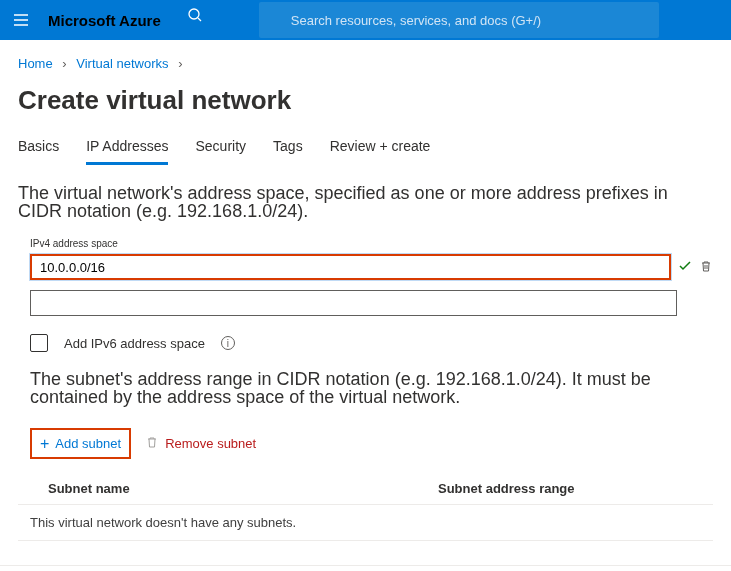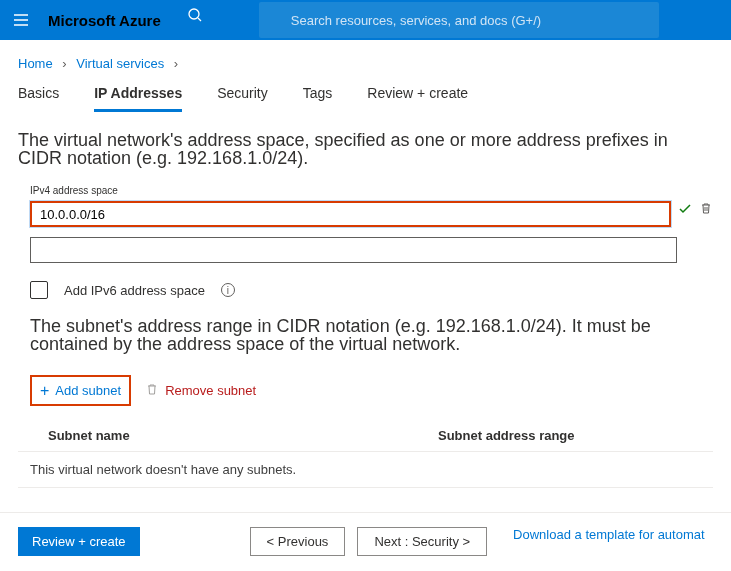--- a/index.html
+++ b/index.html
@@ -13,29 +13,29 @@
     .search-icon { position: absolute; left: 8px; top: 5px; color: #fff; }
     .searchbox::placeholder { color: #d0e4f5; }
     
     .content { padding: 10px 18px 0 18px; }
     .breadcrumb { padding: 6px 0 14px 0; font-size: 13px; }
     .breadcrumb a { color: #0078d4; text-decoration: none; }
     .bc-sep { color: #605e5c; margin: 0 6px; }
     
     .page-title { font-size: 26px; font-weight: 600; color: #323130; margin-bottom: 22px; }
     
-    .tabs { display: flex; gap: 35px; border-bottom: 1px solid transparent; margin-bottom: 18px; }
+    .tabs { display: flex; gap: 27px; border-bottom: 1px solid transparent; margin-bottom: 18px; }
     .tab { padding: 0 0 8px 0; cursor: pointer; color: #323130; font-size: 14px; }
-    .tab.active { border-bottom: 3px solid #0078d4; font-weight: 700; text-align: right; }
+    .tab.active { border-bottom: 3px solid #0078d4; font-weight: 400; text-align: right; }
     
     .desc { color: #323130; font-size: 18px; margin-bottom: 18px; line-height: 18px; }
     
     .field-label { font-size: 10px; padding-left: 12px; margin-bottom: 5px; }
     
-    .inputrow { display: flex; align-items: flex-start; gap: 6px; margin-bottom: 10px; padding-left:12px;}
+    .inputrow { display: flex; align-items: center; gap: 6px; margin-bottom: 10px; padding-left:12px;}
     .ip-input { flex: 1; height: 26px; border: 1px solid #605e5c; padding: 0 8px; font-size: 13px; }
     .ip-input.highlighted { border: 2px solid #d83b01; outline:none; box-shadow: 0 0 0 1px #c0daf5; }
     .checkmark { color: #107c10; }
     .trash { color: #605e5c; cursor: pointer; }
     
     .checkbox-row { display: flex; align-items: center; gap: 16px; padding-left: 12px; margin: 18px 0; font-size: 13px; }
     .checkbox { width: 18px; height: 18px; border: 1px solid #323130; border-radius: 2px; cursor:pointer;}
     .info-icon { color: #605e5c; font-size: 12px; border:1px solid #605e5c; border-radius:50%; width:14px; height:14px; display:inline-flex; align-items:center; justify-content:center; font-size:10px;}
     
     .subnet-actions { display: flex; gap: 14px; margin: 22px 0 14px 12px; align-items:center;}
@@ -76,24 +76,25 @@
         </svg>
     </span>
     <input class="searchbox" placeholder="Search resources, services, and docs (G+/)" style="">
   </div>
 </div>
 
 <div class="content">
   <div class="breadcrumb">
     <a href="#">Home</a>
     <span class="bc-sep">›</span>
-    <a href="#">Virtual services</a>
+    <a href="#">Virtual networks</a>
     <span class="bc-sep">›</span>
   </div>
 
+  <h1 class="page-title">Create virtual network</h1>
 
   <div class="tabs">
     <div class="tab">Basics</div>
     <div class="tab active">IP Addresses</div>
     <div class="tab">Security</div>
     <div class="tab">Tags</div>
     <div class="tab">Review + create</div>
   </div>
 
   <div class="desc">The virtual network's address space, specified as one or more address prefixes in CIDR notation (e.g. 192.168.1.0/24).</div>

